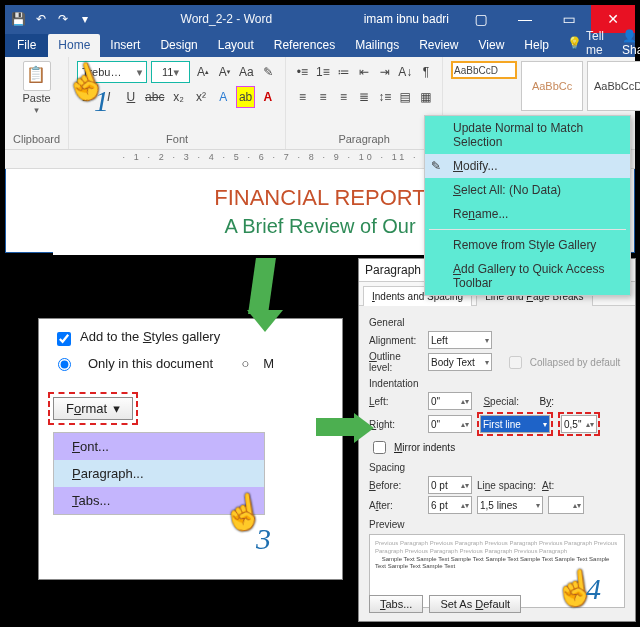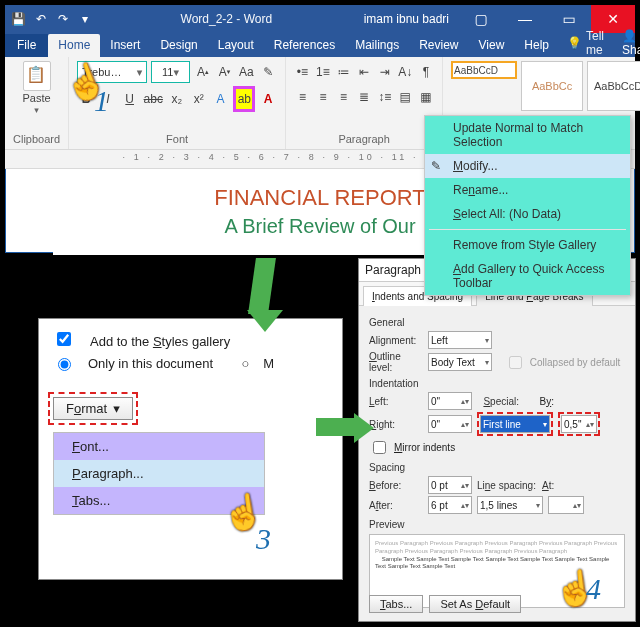--- a/index.html
+++ b/index.html
@@ -40,21 +40,21 @@
 .ctxmenu .mi{padding:5px 10px 5px 28px;position:relative}
 .ctxmenu .mi.hi{background:#cde6f7}
 .ctxmenu .sep{height:1px;background:#e3e3e3;margin:3px 4px}
 
 .ruler{height:16px;background:#f3f3f3;border-bottom:1px solid #d9d9d9;font-size:9px;color:#777;text-align:center;letter-spacing:3px;padding-top:2px}
 .page{background:#fff;margin:6px 48px 0;height:70px;text-align:center;padding-top:10px}
 .t1{color:#c7512a;font-size:22px;font-family:"Trebuchet MS",sans-serif}
 .t2{color:#2e8b57;font-size:20px;font-family:"Trebuchet MS",sans-serif;margin-top:4px}
 
 .bl{position:absolute;left:38px;top:318px;width:275px;height:240px;background:#fff;border:1px solid #878787;padding:10px 14px;font-size:13px;color:#222}
-.chk{display:flex;align-items:flex-end;gap:16px;margin-bottom:6px}
+.chk{display:flex;align-items:flex-start;gap:6px;margin-bottom:6px}
 .chk input{width:14px;height:14px}
 .radio{display:flex;align-items:flex-end;gap:14px;margin-bottom:26px}
 .fmtbtn{display:inline-flex;align-items:center;gap:6px;border:1px solid #8b8b8b;background:linear-gradient(#fdfdfd,#e9e9e9);padding:3px 12px;font-size:13px;outline:2px dashed #d22;outline-offset:3px}
 .fmtmenu{margin-top:12px;border:1px solid #bdbdbd;background:#c4b5fd;width:210px;font-size:13px}
 .fmtmenu .fi{padding:6px 18px}
 .fmtmenu .fi.hi{background:#cde6f7}
 
 .dlg{position:absolute;left:358px;top:258px;width:276px;height:362px;background:#f0f0f0;border:1px solid #888;box-shadow:2px 2px 6px rgba(0,0,0,.3);font-size:10px;color:#222}
 .dlgtb{height:22px;background:#fff;border-bottom:1px solid #ccc;display:flex;align-items:center;padding:0 6px;font-size:12px}
 .dlgtb .sp2{flex:1}
@@ -168,21 +168,21 @@
               </span>
           <span class="ibtn">
                 <u>U</u>
               </span>
           <span class="ibtn">
                 <s>abc</s>
               </span>
           <span class="ibtn">x₂</span>
           <span class="ibtn">x²</span>
           <span class="ibtn" style="color:#2b7cd3">A</span>
-          <span class="ibtn" style="background:#ff0;border:3px solid #d946ef">ab</span>
+          <span class="ibtn" style="background:#ff0;border:1px solid #d946ef">ab</span>
           <span class="ibtn" style="color:#c00">
                 <b>A</b>
               </span>
         </div>
       </div>
       <div class="lbl">Font</div>
     </div>
     <div class="group" style="width:140px">
       <div class="fontbox">
         <div class="row">
@@ -219,22 +219,22 @@
   <div class="ruler">· 1 · 2 · 3 · 4 · 5 · 6 · 7 · 8 · 9 · 10 · 11 · 12 · 13 · 14 ·</div>
   <div class="page">
     <div class="t1">FINANCIAL REPORT</div>
     <div class="t2">A Brief Review of Our</div>
   </div>
 </div>
 
 <div class="ctxmenu">
   <div class="mi"><span>Update Normal to Match Selection</span></div>
   <div class="mi hi"><span style="position:absolute;left:6px">✎</span><u>M</u><span>odify...</span></div>
+  <div class="mi"><u>S</u>elect All: (No Data)</div>
   <div class="mi">Re<u>n</u>ame...</div>
-  <div class="mi"><u>S</u>elect All: (No Data)</div>
   <div class="sep"></div>
   <div class="mi"><span>Remove from Style Gallery</span></div>
   <div class="mi"><u>A</u>dd Gallery to Quick Access Toolbar</div>
 </div>
 
 <div class="bl">
   <label class="chk">
         <input type="checkbox" checked="" style="">
         <span>Add to the <u>S</u>tyles gallery</span>
       </label>

